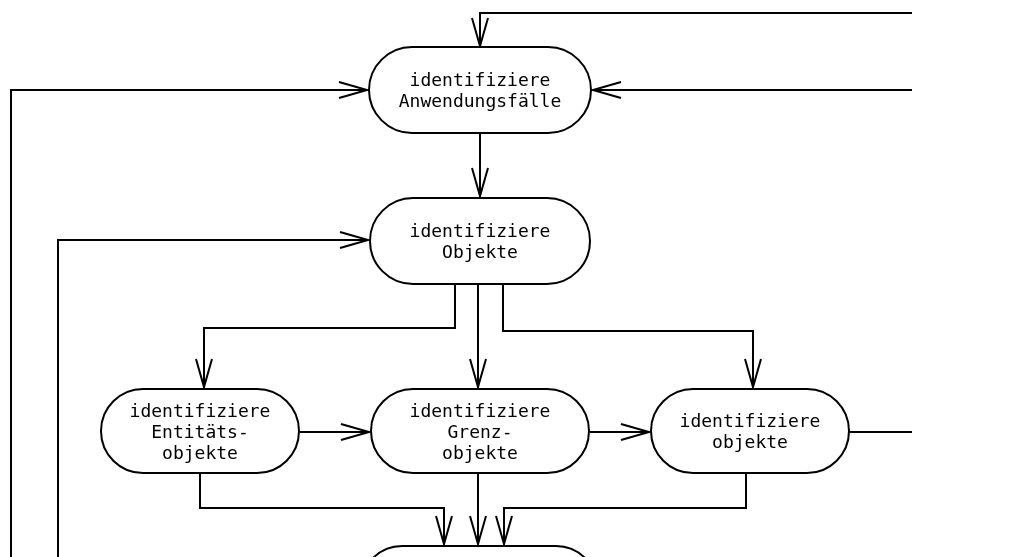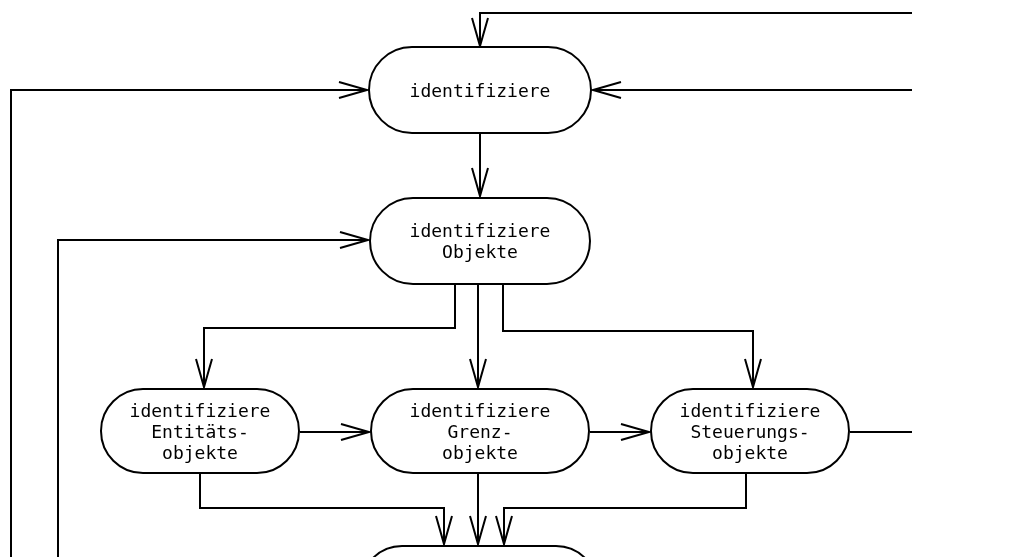--- a/index.html
+++ b/index.html
@@ -92,20 +92,21 @@
 
     <path d="M 478,474 L 478,544"></path>
     <polyline points="470,516 478,544 486,516"></polyline>
 
     <path d="M 746,474 L 746,508 L 504,508 L 504,544"></path>
     <polyline points="496,516 504,544 512,516"></polyline>
   </svg>
 
   <div class="node n-usecases">
     <span>identifiziere</span>
+    <span>Anwendungsfälle</span>
   </div>
 
   <div class="node n-partobjects">
     <span>identifiziere</span>
     <span>Objekte</span>
   </div>
 
   <div class="node n-entity">
     <span>identifiziere</span>
     <span>Entitäts-</span>
@@ -113,19 +114,18 @@
   </div>
 
   <div class="node n-boundary">
     <span>identifiziere</span>
     <span>Grenz-</span>
     <span>objekte</span>
   </div>
 
   <div class="node n-control">
     <span>identifiziere</span>
-    <span>Steuerungs-</span>
     <span>objekte</span>
   </div>
 
   <div class="node n-bottom"></div>
 
 </div>
 
 </body></html>

